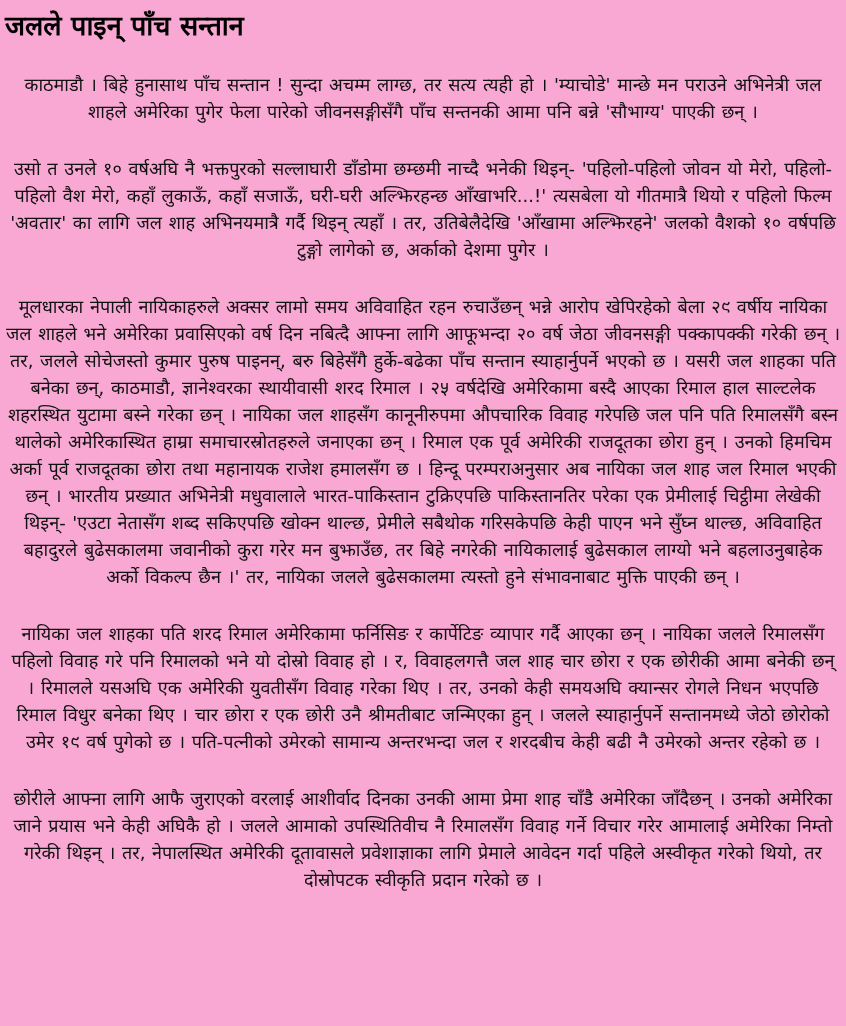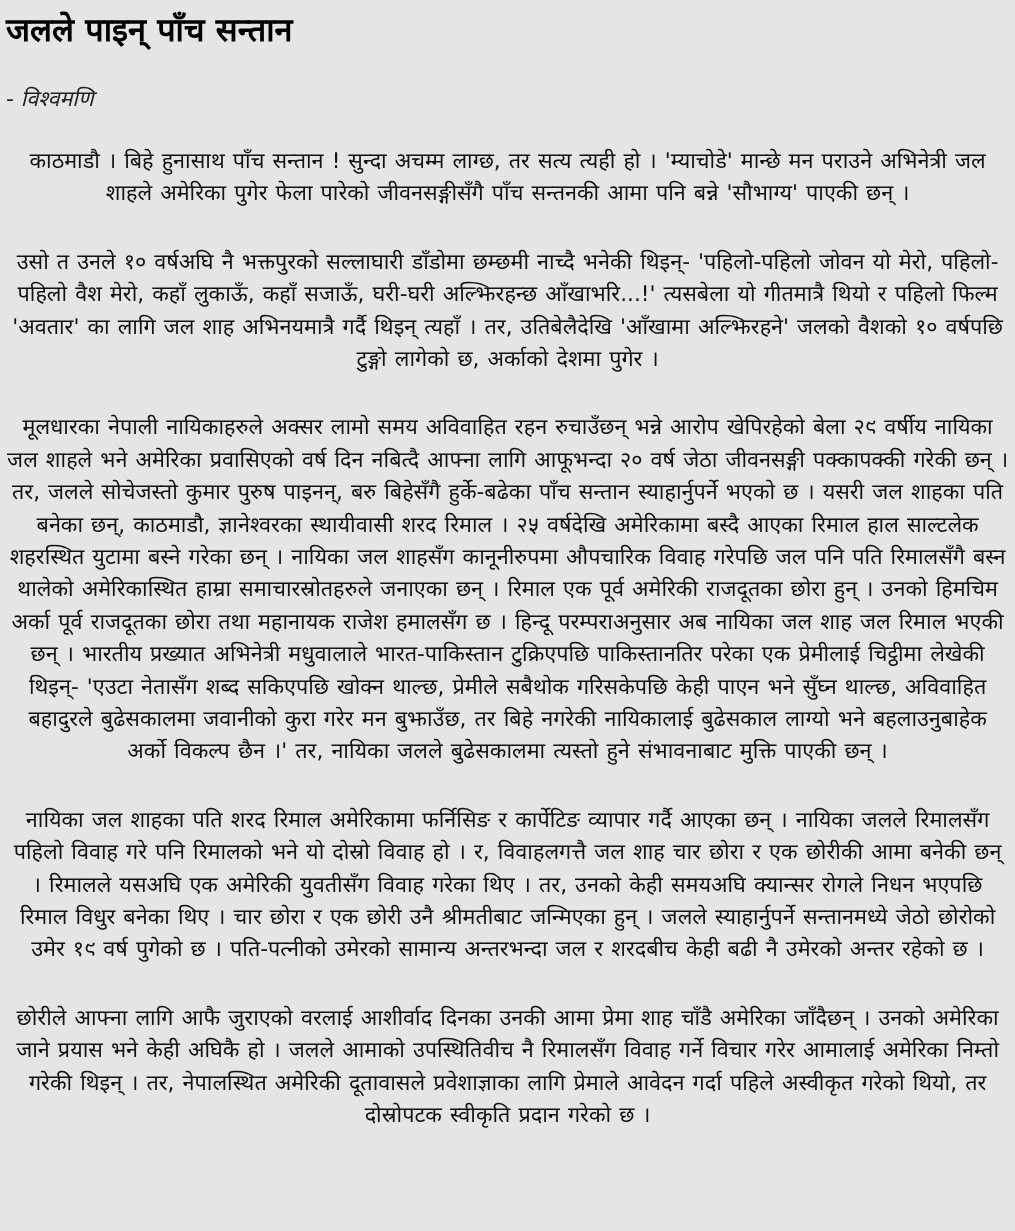--- a/index.html
+++ b/index.html
@@ -6,21 +6,21 @@
   html, body {
     margin: 0;
     padding: 0;
     background: #ffffff;
   }
   .page {
     width: 846px;
     min-height: 1026px;
     box-sizing: border-box;
     padding: 6px 5px 10px 5px;
-    background: #e5e5e5;
+    background: #f9a8d4;
     color: #111111;
     font-family: "DejaVu Sans", "Liberation Sans", sans-serif;
   }
   .article-title {
     font-size: 27px;
     line-height: 1.3;
     font-weight: 700;
     color: #000000;
     margin: 2px 0 0 0;
   }
@@ -44,21 +44,20 @@
   .article-body p:last-child {
     margin-bottom: 16px;
   }
 </style>
 </head>
 <body>
 
 <div class="page">
   <h1 class="article-title">जलले पाइन् पाँच सन्तान</h1>
 
-  <div class="byline">- विश्वमणि</div>
 
   <div class="article-body">
     <p>काठमाडौ । बिहे हुनासाथ पाँच सन्तान ! सुन्दा अचम्म लाग्छ, तर सत्य त्यही हो । 'म्याचोडे' मान्छे मन पराउने अभिनेत्री जल शाहले अमेरिका पुगेर फेला पारेको जीवनसङ्गीसँगै पाँच सन्तनकी आमा पनि बन्ने 'सौभाग्य' पाएकी छन् ।</p>
     <p>उसो त उनले १० वर्षअघि नै भक्तपुरको सल्लाघारी डाँडोमा छम्छमी नाच्दै भनेकी थिइन्- 'पहिलो-पहिलो जोवन यो मेरो, पहिलो-पहिलो वैश मेरो, कहाँ लुकाऊँ, कहाँ सजाऊँ, घरी-घरी अल्झिरहन्छ आँखाभरि...!' त्यसबेला यो गीतमात्रै थियो र पहिलो फिल्म 'अवतार' का लागि जल शाह अभिनयमात्रै गर्दै थिइन् त्यहाँ । तर, उतिबेलैदेखि 'आँखामा अल्झिरहने' जलको वैशको १० वर्षपछि टुङ्गो लागेको छ, अर्काको देशमा पुगेर ।</p>
     <p>मूलधारका नेपाली नायिकाहरुले अक्सर लामो समय अविवाहित रहन रुचाउँछन् भन्ने आरोप खेपिरहेको बेला २९ वर्षीय नायिका जल शाहले भने अमेरिका प्रवासिएको वर्ष दिन नबित्दै आफ्ना लागि आफूभन्दा २० वर्ष जेठा जीवनसङ्गी पक्कापक्की गरेकी छन् । तर, जलले सोचेजस्तो कुमार पुरुष पाइनन्, बरु बिहेसँगै हुर्के-बढेका पाँच सन्तान स्याहार्नुपर्ने भएको छ । यसरी जल शाहका पति बनेका छन्, काठमाडौ, ज्ञानेश्वरका स्थायीवासी शरद रिमाल । २५ वर्षदेखि अमेरिकामा बस्दै आएका रिमाल हाल साल्टलेक शहरस्थित युटामा बस्ने गरेका छन् । नायिका जल शाहसँग कानूनीरुपमा औपचारिक विवाह गरेपछि जल पनि पति रिमालसँगै बस्न थालेको अमेरिकास्थित हाम्रा समाचारस्रोतहरुले जनाएका छन् । रिमाल एक पूर्व अमेरिकी राजदूतका छोरा हुन् । उनको हिमचिम अर्का पूर्व राजदूतका छोरा तथा महानायक राजेश हमालसँग छ । हिन्दू परम्पराअनुसार अब नायिका जल शाह जल रिमाल भएकी छन् । भारतीय प्रख्यात अभिनेत्री मधुवालाले भारत-पाकिस्तान टुक्रिएपछि पाकिस्तानतिर परेका एक प्रेमीलाई चिट्ठीमा लेखेकी थिइन्- 'एउटा नेतासँग शब्द सकिएपछि खोक्न थाल्छ, प्रेमीले सबैथोक गरिसकेपछि केही पाएन भने सुँघ्न थाल्छ, अविवाहित बहादुरले बुढेसकालमा जवानीको कुरा गरेर मन बुझाउँछ, तर बिहे नगरेकी नायिकालाई बुढेसकाल लाग्यो भने बहलाउनुबाहेक अर्को विकल्प छैन ।' तर, नायिका जलले बुढेसकालमा त्यस्तो हुने संभावनाबाट मुक्ति पाएकी छन् ।</p>
     <p>नायिका जल शाहका पति शरद रिमाल अमेरिकामा फर्निसिङ र कार्पेटिङ व्यापार गर्दै आएका छन् । नायिका जलले रिमालसँग पहिलो विवाह गरे पनि रिमालको भने यो दोस्रो विवाह हो । र, विवाहलगत्तै जल शाह चार छोरा र एक छोरीकी आमा बनेकी छन् । रिमालले यसअघि एक अमेरिकी युवतीसँग विवाह गरेका थिए । तर, उनको केही समयअघि क्यान्सर रोगले निधन भएपछि रिमाल विधुर बनेका थिए । चार छोरा र एक छोरी उनै श्रीमतीबाट जन्मिएका हुन् । जलले स्याहार्नुपर्ने सन्तानमध्ये जेठो छोरोको उमेर १९ वर्ष पुगेको छ । पति-पत्नीको उमेरको सामान्य अन्तरभन्दा जल र शरदबीच केही बढी नै उमेरको अन्तर रहेको छ ।</p>
     <p>छोरीले आफ्ना लागि आफै जुराएको वरलाई आशीर्वाद दिनका उनकी आमा प्रेमा शाह चाँडै अमेरिका जाँदैछन् । उनको अमेरिका जाने प्रयास भने केही अघिकै हो । जलले आमाको उपस्थितिवीच नै रिमालसँग विवाह गर्ने विचार गरेर आमालाई अमेरिका निम्तो गरेकी थिइन् । तर, नेपालस्थित अमेरिकी दूतावासले प्रवेशाज्ञाका लागि प्रेमाले आवेदन गर्दा पहिले अस्वीकृत गरेको थियो, तर दोस्रोपटक स्वीकृति प्रदान गरेको छ ।</p>
   </div>
 </div>
 

